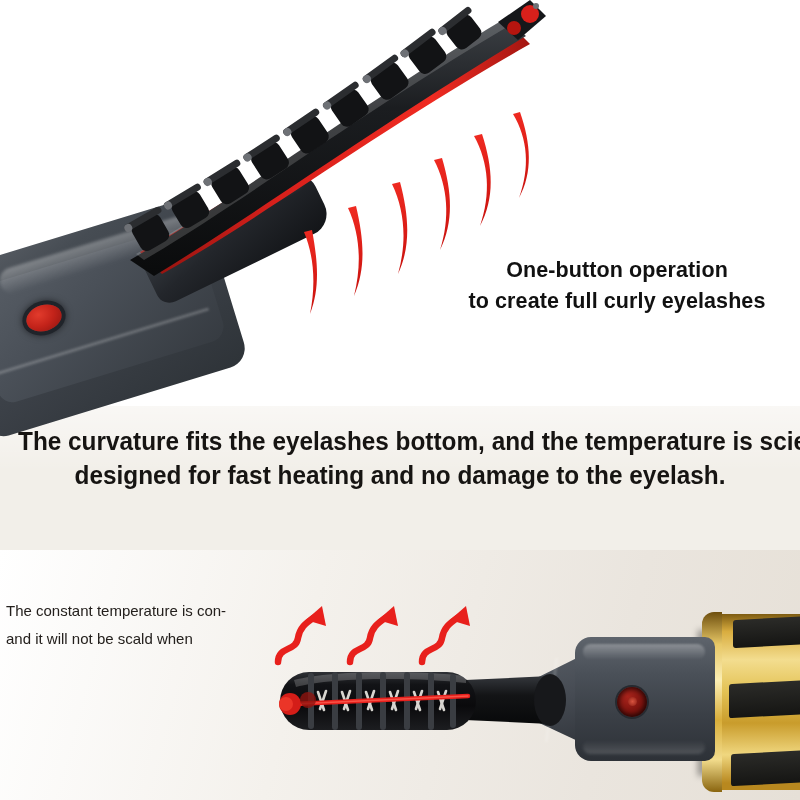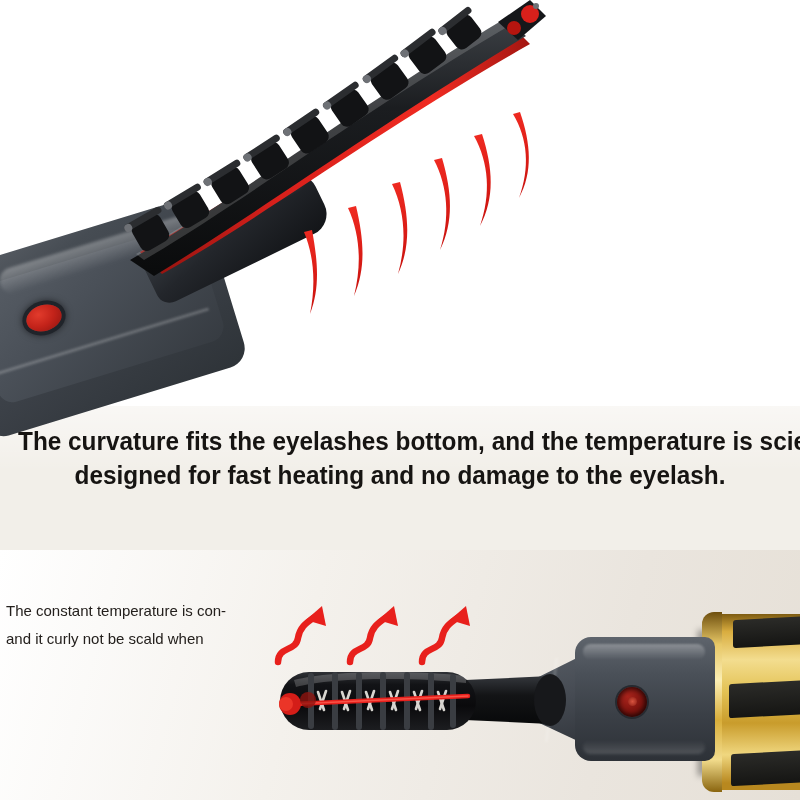--- a/index.html
+++ b/index.html
@@ -256,29 +256,33 @@
         <path d="M322,238 C328,270 330,296 320,322 C326,292 324,264 314,240 Z"></path>
         <path d="M366,214 C374,248 376,276 364,304 C372,272 370,242 358,216 Z"></path>
         <path d="M410,190 C419,224 421,254 408,282 C417,250 415,219 402,192 Z"></path>
         <path d="M452,166 C462,200 464,230 450,258 C460,226 458,195 444,168 Z"></path>
         <path d="M492,142 C503,176 505,206 490,234 C501,202 499,171 484,144 Z"></path>
         <path d="M530,120 C541,152 543,180 529,206 C540,176 538,147 523,122 Z"></path>
       </g>
     </svg>
   </div>
 
+  <div id="callout-top">
+    <div>One-button operation</div>
+    <div>to create full curly eyelashes</div>
+  </div>
 
   <div id="headline">
     <div>The curvature fits the eyelashes bottom, and the temperature is scientifically</div>
     <div>designed for fast heating and no damage to the eyelash.</div>
   </div>
 
   <div id="para-left">
     <div>The constant temperature is con-</div>
-    <div>and it curly not be scald when</div>
+    <div>and it will not be scald when</div>
   </div>
 
   <div id="device-bot">
 
     <div class="shape" id="gold-shadow"></div>
     <div class="shape" id="gold-grip"></div>
     <div class="shape gold-band" id="gb1"></div>
     <div class="shape gold-band" id="gb2"></div>
     <div class="shape gold-band" id="gb3"></div>
     <div class="shape" id="gold-edge"></div>

